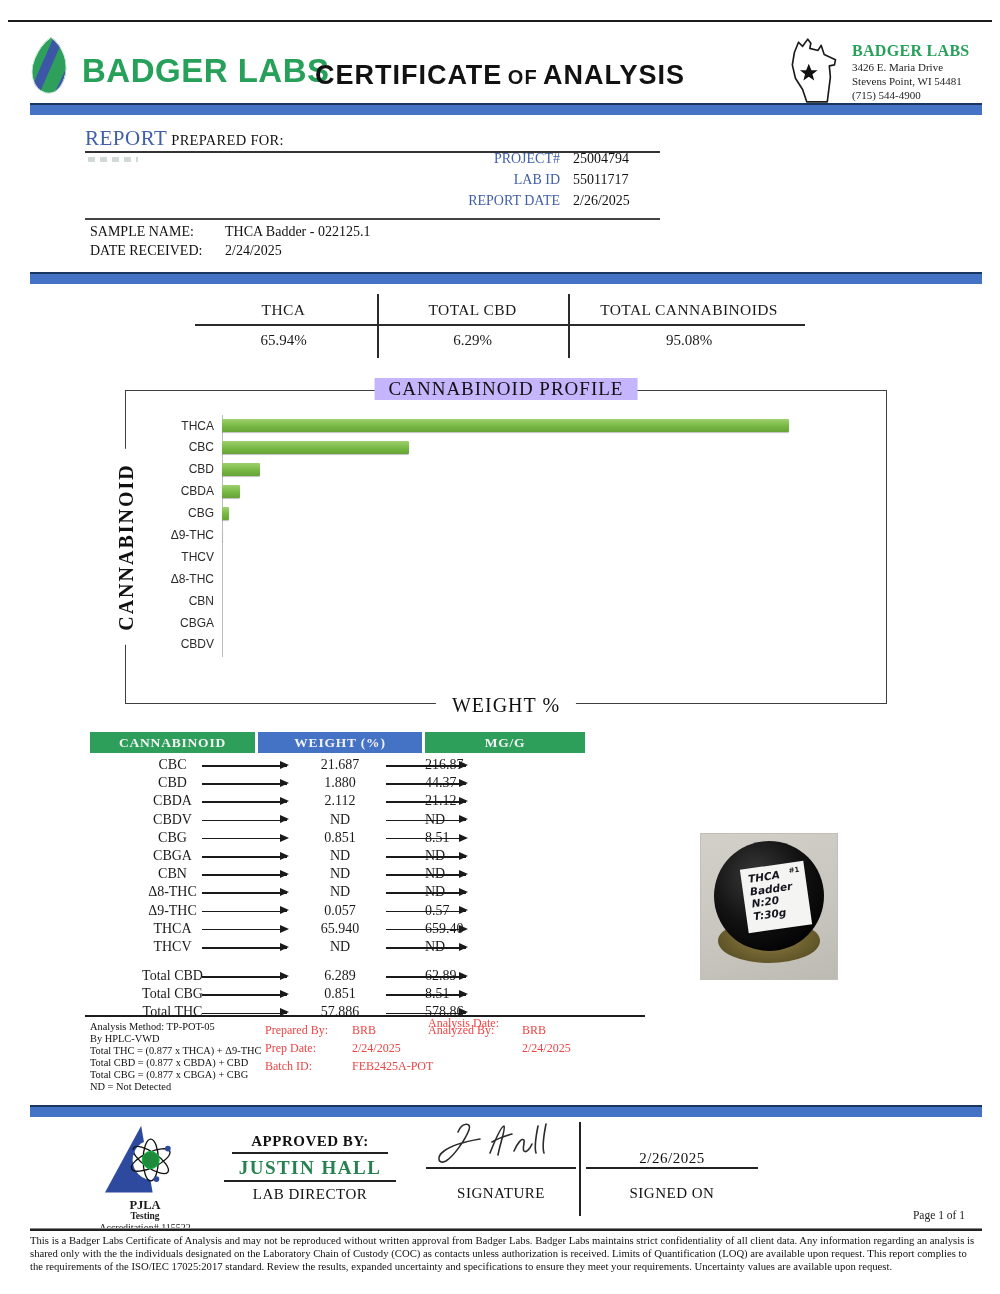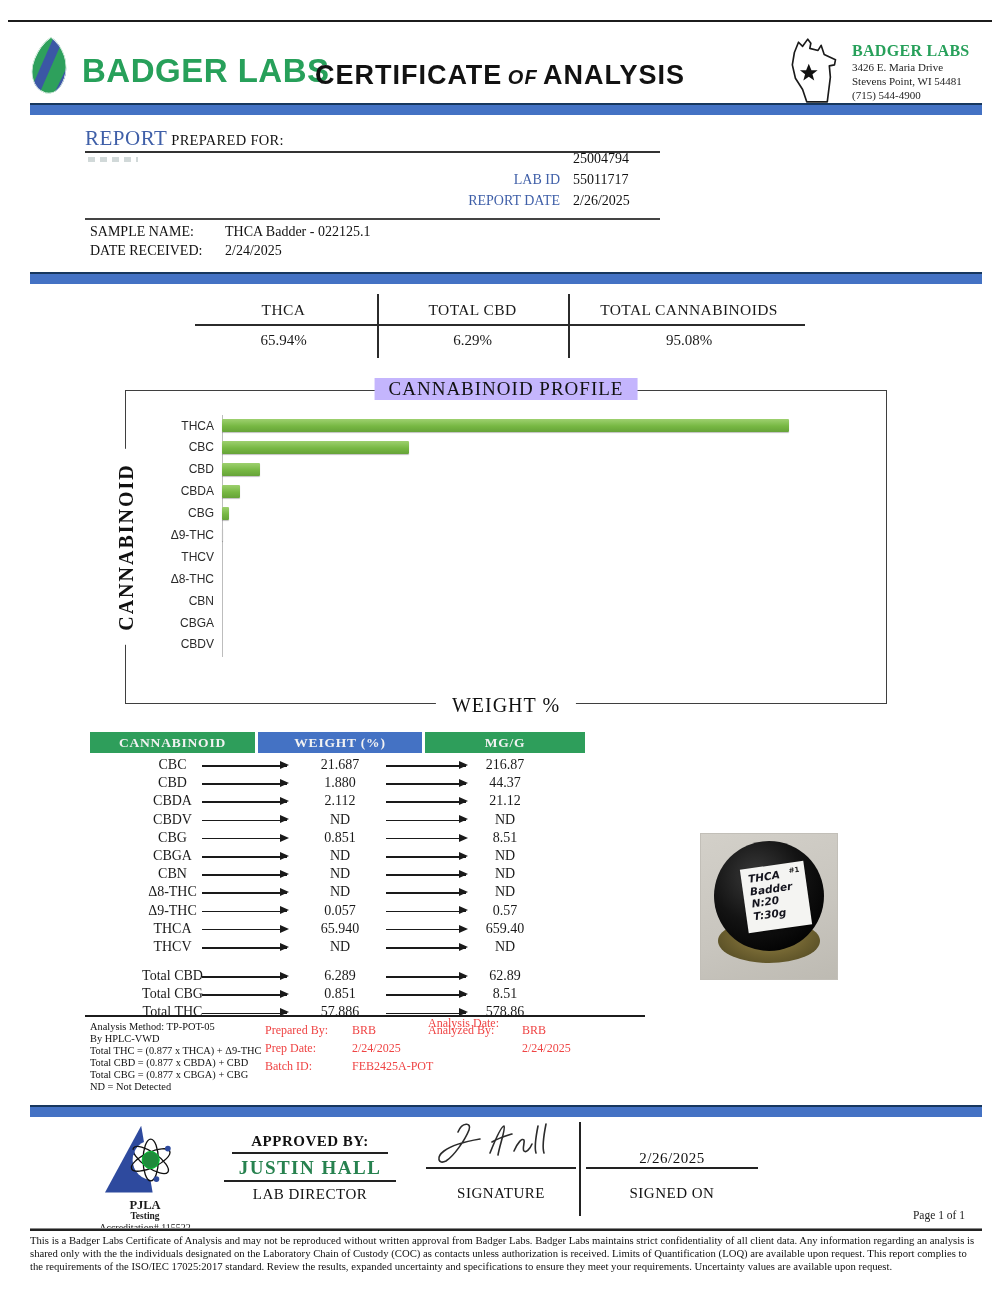--- a/index.html
+++ b/index.html
@@ -5,21 +5,21 @@
   html,body{margin:0;padding:0;background:#e8e8e8;}
   #page{position:relative;width:1000px;height:1294px;margin:0 auto;background:#ffffff;
         font-family:"Liberation Serif",serif;color:#1a1a1a;overflow:hidden;}
   .abs{position:absolute;}
   .rule{background:#1c1c1c;}
   .blue-bar{position:absolute;left:30px;width:952px;height:10px;background:#4472c4;border-top:2px solid #17375e;}
   
   .brand-text{font-family:"Liberation Sans",sans-serif;font-weight:700;font-size:33px;color:#27a05a;letter-spacing:.5px;}
   .coa-title{font-family:"Liberation Sans",sans-serif;font-weight:700;color:#121212;letter-spacing:1px;white-space:nowrap;}
   .coa-title .big{font-size:27px;}
-  .coa-title .small{font-size:20px;font-style:italic;}
+  .coa-title .small{font-size:20px;}
   .lab-name{font-weight:700;font-size:16px;color:#27a05a;letter-spacing:.3px;}
   .lab-addr{font-size:11px;line-height:14px;color:#222;}
   
   .report-word{font-size:21px;color:#3f5fa8;letter-spacing:.5px;}
   .prepared{font-size:14.5px;color:#111;letter-spacing:.3px;}
   .field-label{font-size:14px;color:#3f5fa8;text-align:right;}
   .field-value{font-size:14px;color:#111;}
   .samp-label{font-size:14px;color:#111;}
   .smudge{position:absolute;left:88px;top:157px;width:50px;height:5px;opacity:.45;
           background:repeating-linear-gradient(90deg,#9aa 0 7px,transparent 7px 12px);}
@@ -44,21 +44,21 @@
   #chart-ticks{position:absolute;left:96px;top:272px;right:10px;height:16px;}
   .chart-tick{position:absolute;transform:translateX(-50%);font-family:"Liberation Sans",sans-serif;font-size:12px;color:#2b2b2b;white-space:nowrap;}
   
   .tbl{position:absolute;left:90px;top:732px;width:495px;}
   .tbl-head{display:flex;gap:3px;}
   .tbl-head div{height:21px;line-height:21px;text-align:center;color:#f2f2f2;font-weight:700;
                 font-size:13.5px;letter-spacing:.8px;}
   .trow{position:relative;height:18.2px;line-height:18.2px;font-size:14px;}
   .trow .c1{position:absolute;left:0;width:165px;text-align:center;}
   .trow .c2{position:absolute;left:168px;width:164px;text-align:center;}
-  .trow .c3{position:absolute;left:335px;width:160px;text-align:center;}
+  .trow .c3{position:absolute;left:335px;width:160px;}
   .arrow{position:absolute;top:50%;height:1.6px;background:#1a1a1a;}
   .arrow::after{content:'';position:absolute;right:-2px;top:-4.2px;width:0;height:0;
                 border-left:9px solid #1a1a1a;border-top:4.6px solid transparent;border-bottom:4.6px solid transparent;}
   .a1{left:112px;width:85px;}
   .a2{left:296px;width:80px;}
   
   .fn-small{font-size:10.4px;line-height:11.9px;color:#111;}
   .fn-label{font-size:12px;color:#ef4444;}
   
   .photo{position:absolute;left:700px;top:833px;width:138px;height:147px;
@@ -125,20 +125,21 @@
 
   <div class="blue-bar" style="top:103px;"></div>
 
   <div class="abs" style="left:85px;top:126px;">
     <span class="report-word">REPORT</span>
     <span class="prepared">PREPARED FOR:</span>
   </div>
   <div class="abs rule" style="left:85px;top:151px;width:575px;height:1.6px;background:#333;"></div>
   <div class="smudge"></div>
 
+  <div class="abs field-label" style="left:100px;top:151px;width:460px;">PROJECT#</div>
   <div class="abs field-value" style="left:573px;top:151px;">25004794</div>
   <div class="abs field-label" style="left:100px;top:172px;width:460px;">LAB ID</div>
   <div class="abs field-value" style="left:573px;top:172px;">55011717</div>
   <div class="abs field-label" style="left:100px;top:193px;width:460px;">REPORT DATE</div>
   <div class="abs field-value" style="left:573px;top:193px;">2/26/2025</div>
 
   <div class="abs rule" style="left:85px;top:218px;width:575px;height:2px;background:#444;"></div>
   <div class="abs samp-label" style="left:90px;top:224px;">SAMPLE NAME:</div>
   <div class="abs samp-label" style="left:225px;top:224px;">THCA Badder - 022125.1</div>
   <div class="abs samp-label" style="left:90px;top:243px;">DATE RECEIVED:</div>

